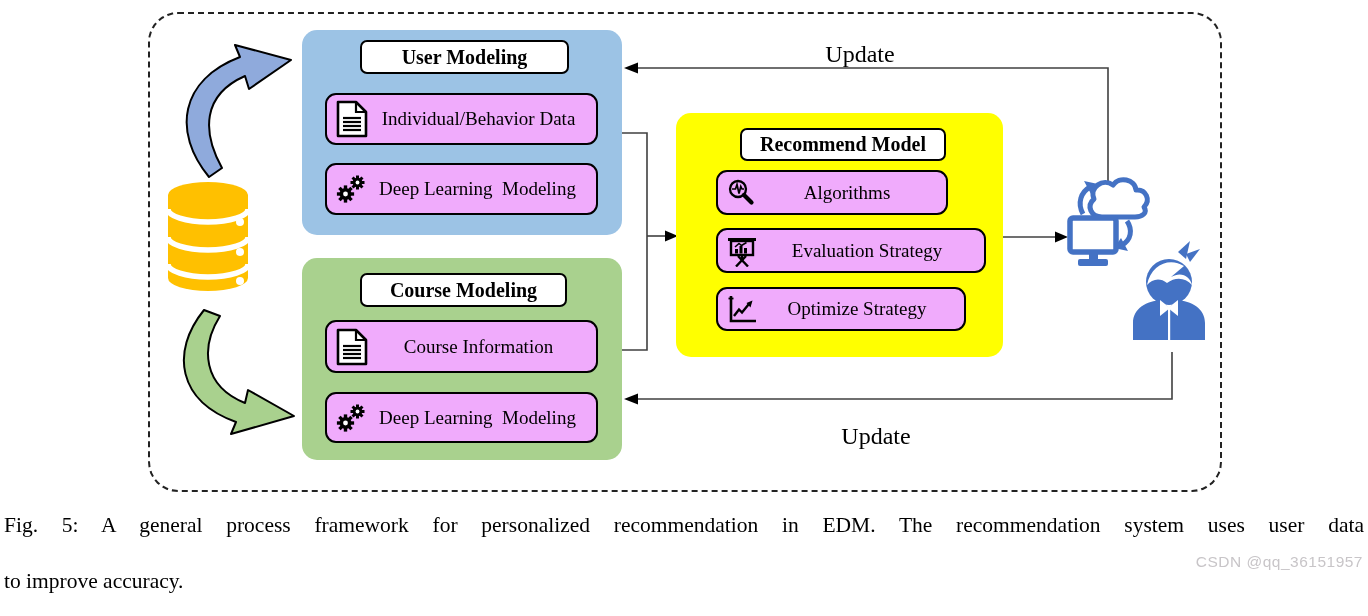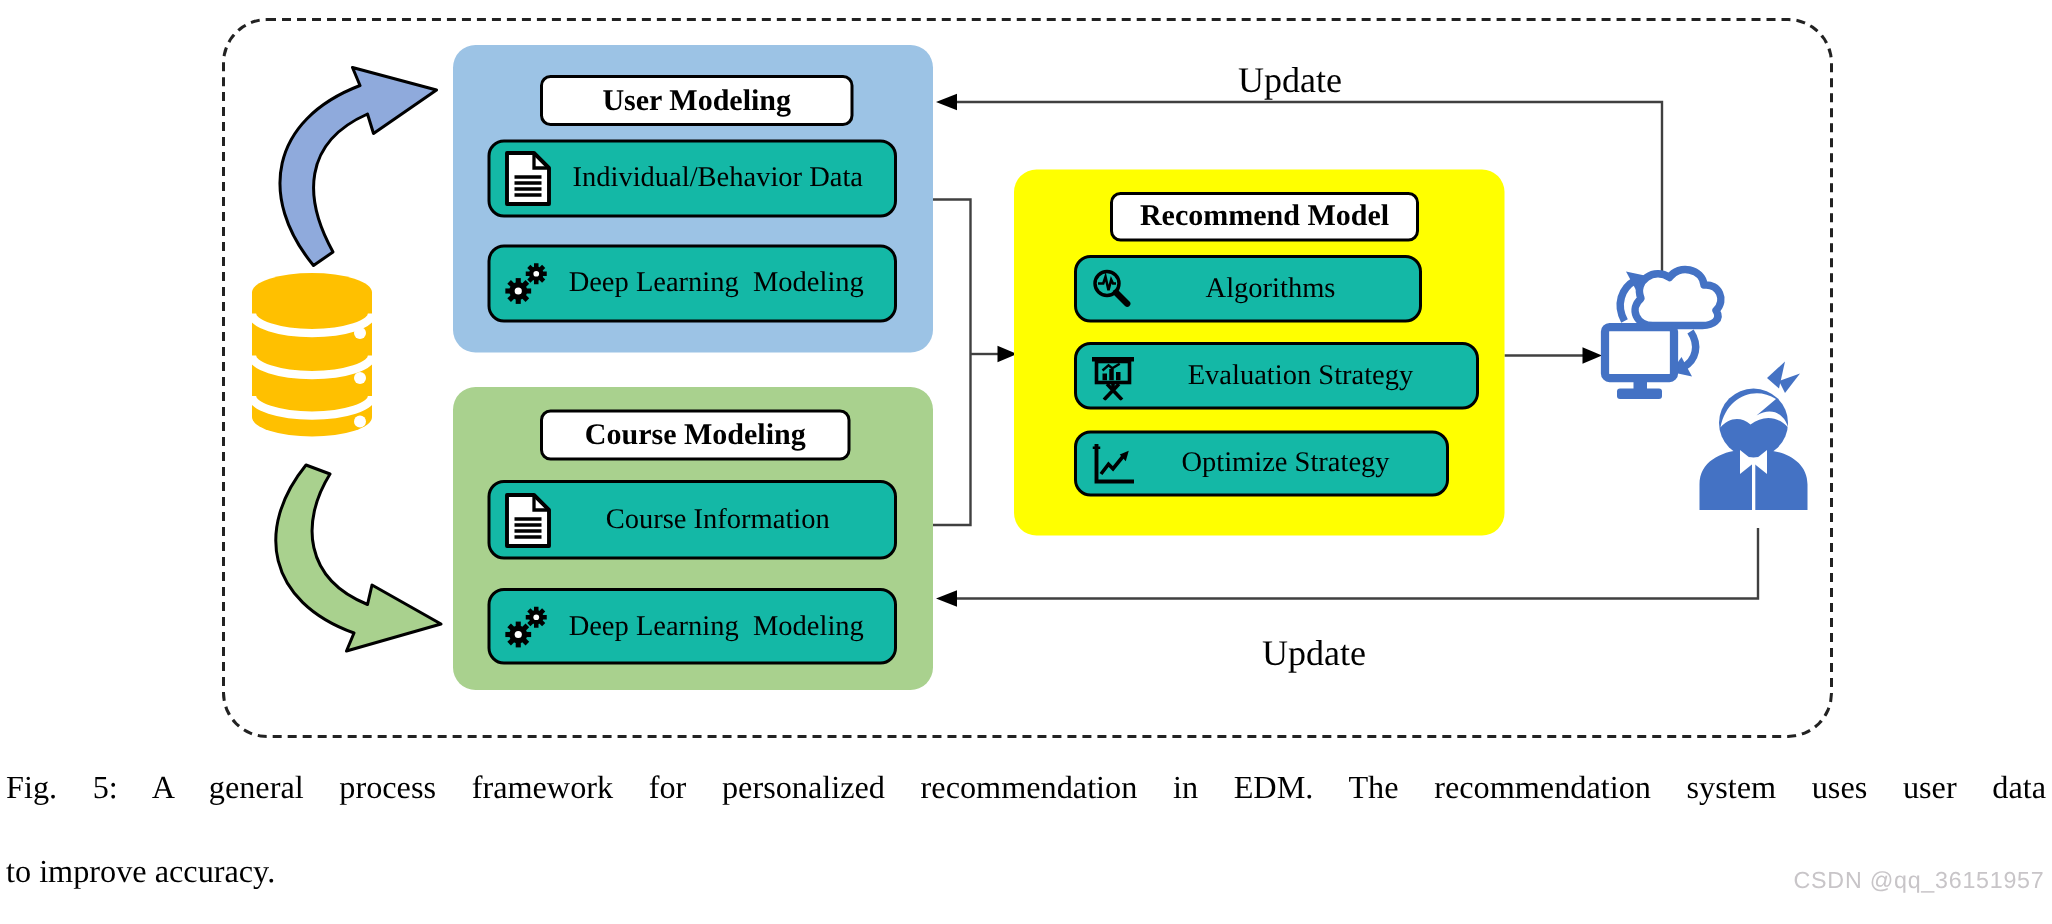--- a/index.html
+++ b/index.html
@@ -14,46 +14,46 @@
   #connectors { position:absolute; left:0; top:0; width:1368px; height:616px; }
   .panel { position:absolute; border-radius:15px; }
   .panel-user      { left:302px; top:30px;  width:320px; height:205px; }
   .panel-course    { left:302px; top:258px; width:320px; height:202px; }
   .panel-recommend { left:676px; top:113px; width:327px; height:244px; }
   .title-box {
     position:absolute; background:#fff; border:2px solid #000; border-radius:7px;
     display:flex; align-items:center; justify-content:center;
     font-weight:bold; font-size:20px; white-space:pre;
   }
-  .t-user      { left:360px; top:50px;  width:205px; height:30px; }
+  .t-user      { left:360px; top:40px;  width:205px; height:30px; }
   .t-course    { left:360px; top:273px; width:203px; height:30px; }
   .t-recommend { left:740px; top:128px; width:202px; height:29px; }
   .item {
-    position:absolute; background:#14b8a6; border:2px solid #000; border-radius:11px;
+    position:absolute; background:#f0abfc; border:2px solid #000; border-radius:11px;
     display:flex; align-items:center; padding:0 8px; box-sizing:border-box;
   }
   .item .icon { flex:0 0 auto; display:flex; align-items:center; }
   .item-label { flex:1; text-align:center; font-size:19px; white-space:pre; }
   .i-ubd  { left:325px; top:93px;  width:273px; height:52px; }
   .i-udl  { left:325px; top:163px; width:273px; height:52px; }
   .i-ci   { left:325px; top:320px; width:273px; height:53px;justify-content:space-between; }
   .i-cdl  { left:325px; top:392px; width:273px; height:51px; }
   .i-alg  { left:716px; top:170px; width:232px; height:45px; }
   .i-eval { left:716px; top:228px; width:270px; height:45px; }
   .i-opt  { left:716px; top:287px; width:250px; height:44px; }
   .update-label { position:absolute; font-size:24px; text-align:center; width:90px; }
   .u-top    { left:815px; top:41px; }
   .u-bottom { left:831px; top:423px; }
   .cap-line { position:absolute; left:4px; width:1360px; font-size:21.5px; line-height:27px; }
   .cap-just { text-align:justify; text-align-last:justify; }
   .cap-1 { top:512px; }
   .cap-2 { top:540px; }
   .cap-3 { top:568px; text-align:left; }
   .watermark {
-    position:absolute; top:579px; right:5px; font-family:"Liberation Sans", sans-serif;
+    position:absolute; top:553px; right:5px; font-family:"Liberation Sans", sans-serif;
     font-size:15.5px; color:#c8c5c8; letter-spacing:0.5px;
   }
 </style>
 </head>
 <body>
 
 <div id="stage">
 
   <div class="outer-frame"></div>
 

